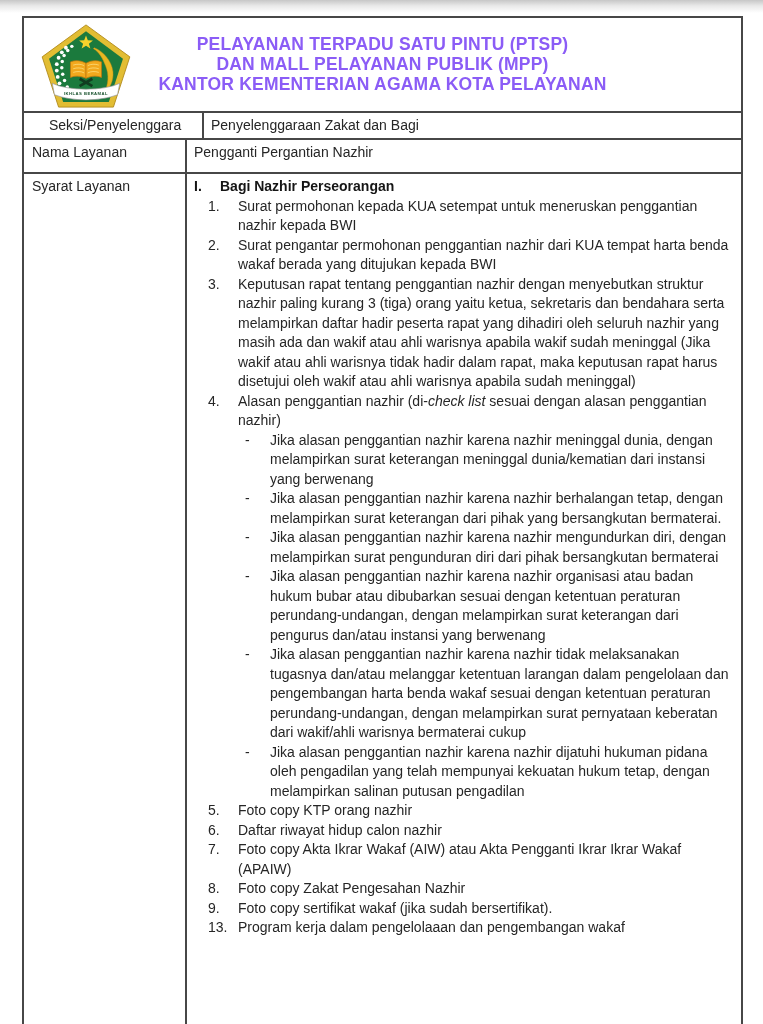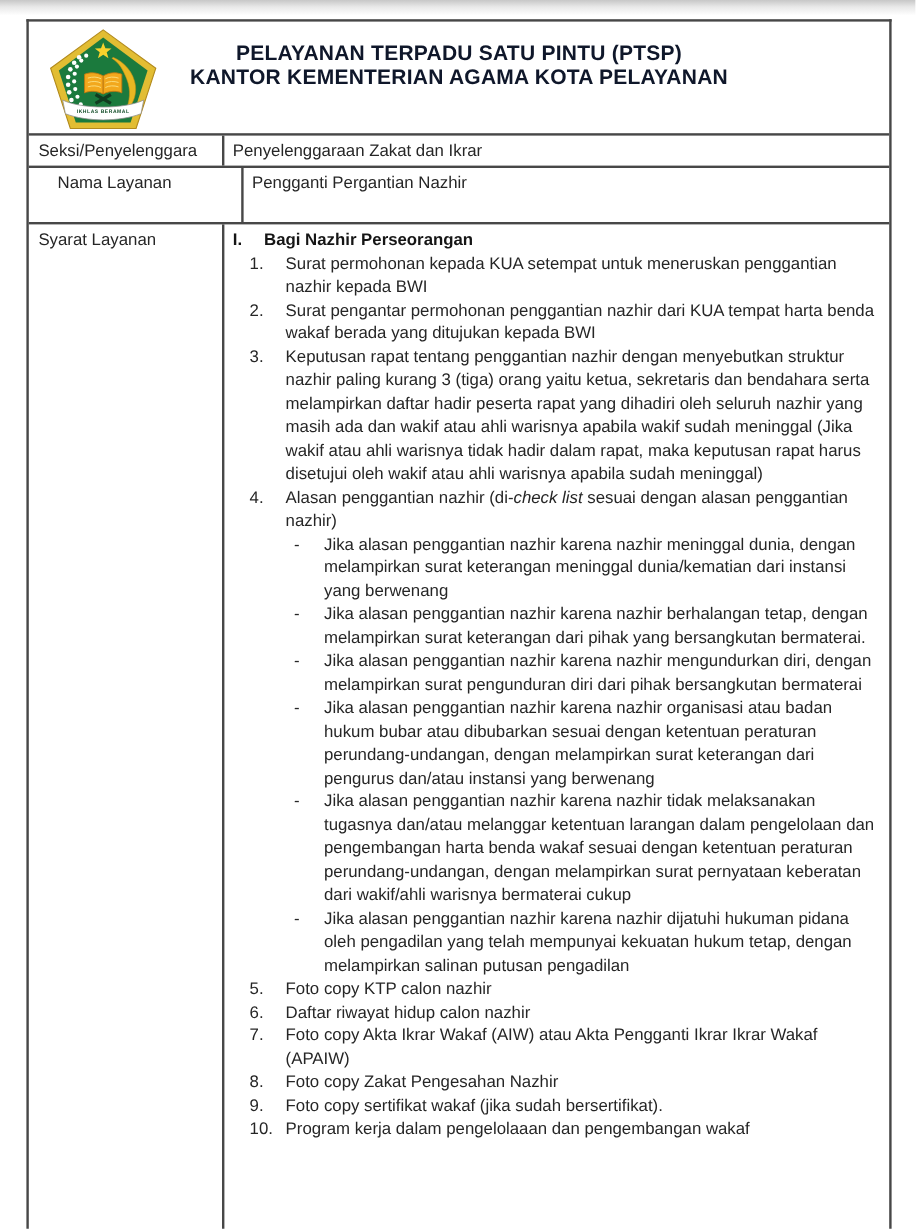--- a/index.html
+++ b/index.html
@@ -15,26 +15,26 @@
   }
   .doc-table{
     position:absolute;left:22px;top:16px;width:721px;height:1010px;
     box-sizing:border-box;border:2px solid #474747;border-bottom:none;
     background:#fff;display:flex;flex-direction:column;
   }
   .row{border-bottom:2px solid #474747;box-sizing:border-box;}
   .header-row{height:95px;position:relative;flex:0 0 auto;}
   .logo-wrap{position:absolute;left:16px;top:6px;width:92px;height:84px;}
   .title-block{
-    padding-top:16px;text-align:center;font-weight:bold;color:#0f172a;
+    padding-top:16px;text-align:center;font-weight:bold;color:#8b5cf6;
     font-size:17.5px;line-height:20px;letter-spacing:.2px;
   }
   .info-row{display:flex;flex:0 0 auto;}
-  .row-seksi{height:27px;}
-  .row-nama{height:47px;padding-left:16px;}
+  .row-seksi{height:27px;padding-left:17px;}
+  .row-nama{height:34px;}
   .syarat-row{display:flex;flex:1 1 auto;border-bottom:none;}
   .cell{box-sizing:border-box;}
   .cell.label{
     flex:0 0 163px;width:163px;border-right:2px solid #474747;
     padding:3px 6px 0 8px;
   }
   .cell.value{flex:1 1 auto;padding:3px 6px 0 7px;}
   .syarat-content{padding-top:1px;}
   .roman-item{display:flex;font-weight:bold;color:#151515;}
   .roman-marker{flex:0 0 26px;}
@@ -85,27 +85,28 @@
           <path d="M43,60 L57,68 M57,60 L43,68" stroke="#113c20" stroke-width="3"></path>
         </g>
         <g>
           <path d="M13,65 C30,73.5 70,73.5 87,65 L84.5,77.5 C65,85 35,85 15.5,77.5 Z" fill="#ffffff" stroke="#8f8f8f" stroke-width="0.7"></path>
           <text x="50" y="77.3" text-anchor="middle" font-size="4.6" font-weight="bold" letter-spacing="0.5" fill="#16502b">IKHLAS BERAMAL</text>
         </g>
       </svg>
     </div>
     <div class="title-block">
       <div>PELAYANAN TERPADU SATU PINTU (PTSP)</div>
+      <div>DAN MALL PELAYANAN PUBLIK (MPP)</div>
       <div>KANTOR KEMENTERIAN AGAMA KOTA PELAYANAN</div>
     </div>
   </div>
 
   <div class="row info-row row-seksi">
     <div class="cell label">Seksi/Penyelenggara</div>
-    <div class="cell value">Penyelenggaraan Zakat dan Ikrar</div>
+    <div class="cell value">Penyelenggaraan Zakat dan Bagi</div>
   </div>
 
   <div class="row info-row row-nama">
     <div class="cell label">Nama Layanan</div>
     <div class="cell value">Pengganti Pergantian Nazhir</div>
   </div>
 
   <div class="row syarat-row">
     <div class="cell label">Syarat Layanan</div>
     <div class="cell value syarat-content">
@@ -155,38 +156,38 @@
         <span class="dash">-</span>
         <span class="txt">Jika alasan penggantian nazhir karena nazhir tidak melaksanakan tugasnya dan/atau melanggar ketentuan larangan dalam pengelolaan dan pengembangan harta benda wakaf sesuai dengan ketentuan peraturan perundang-undangan, dengan melampirkan surat pernyataan keberatan dari wakif/ahli warisnya bermaterai cukup</span>
       </div>
       <div class="dash-item">
         <span class="dash">-</span>
         <span class="txt">Jika alasan penggantian nazhir karena nazhir dijatuhi hukuman pidana oleh pengadilan yang telah mempunyai kekuatan hukum tetap, dengan melampirkan salinan putusan pengadilan</span>
       </div>
 
       <div class="num-item">
         <span class="num">5.</span>
-        <span class="txt">Foto copy KTP calon nazhir</span>
+        <span class="txt">Foto copy KTP orang nazhir</span>
       </div>
       <div class="num-item">
         <span class="num">6.</span>
         <span class="txt">Daftar riwayat hidup calon nazhir</span>
       </div>
       <div class="num-item">
         <span class="num">7.</span>
         <span class="txt">Foto copy Akta Ikrar Wakaf (AIW) atau Akta Pengganti Ikrar Ikrar Wakaf (APAIW)</span>
       </div>
       <div class="num-item">
         <span class="num">8.</span>
         <span class="txt">Foto copy Zakat Pengesahan Nazhir</span>
       </div>
       <div class="num-item">
         <span class="num">9.</span>
         <span class="txt">Foto copy sertifikat wakaf (jika sudah bersertifikat).</span>
       </div>
       <div class="num-item">
-        <span class="num">10.</span>
+        <span class="num">13.</span>
         <span class="txt">Program kerja dalam pengelolaaan dan pengembangan wakaf</span>
       </div>
 
     </div>
   </div>
 </div>
 
 </body></html>

